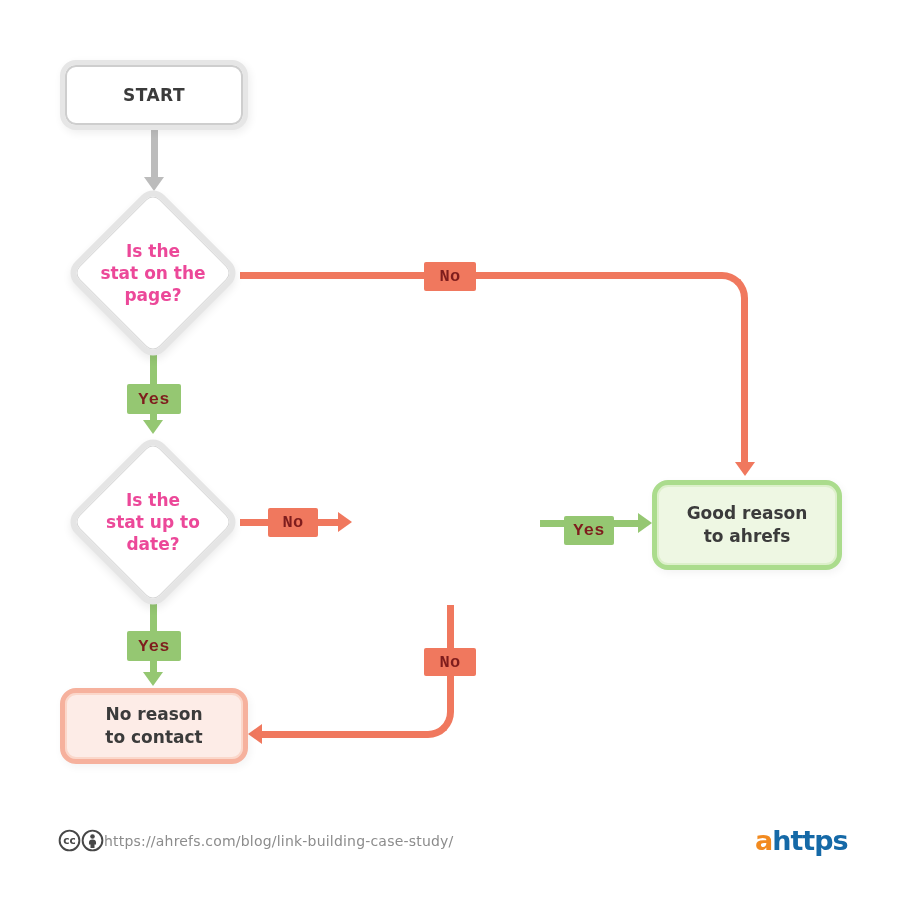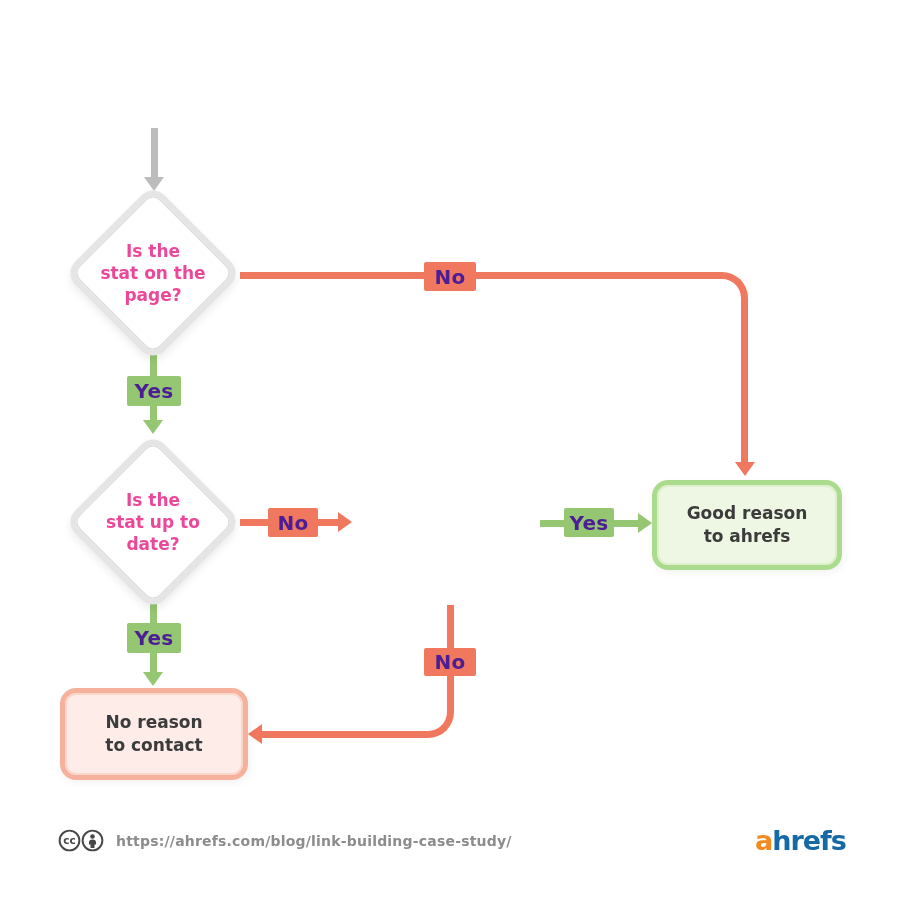--- a/index.html
+++ b/index.html
@@ -49,28 +49,29 @@
   .ah { position:absolute; width:0; height:0; }
   .ah-down-gray  { border-left:10px solid transparent; border-right:10px solid transparent; border-top:14px solid #bcbcbc; }
   .ah-down-red   { border-left:10px solid transparent; border-right:10px solid transparent; border-top:14px solid #f0785e; }
   .ah-down-green { border-left:10px solid transparent; border-right:10px solid transparent; border-top:14px solid #95c772; }
   .ah-right-red  { border-top:10px solid transparent; border-bottom:10px solid transparent; border-left:14px solid #f0785e; }
   .ah-right-green{ border-top:10px solid transparent; border-bottom:10px solid transparent; border-left:14px solid #95c772; }
   .ah-left-red   { border-top:10px solid transparent; border-bottom:10px solid transparent; border-right:14px solid #f0785e; }
   
   .edge-label {
     position:absolute; display:flex; align-items:center; justify-content:center;
-    color:#4c1d95; font-weight:bold; font-size:20px; letter-spacing:0.3px;
+    color:#7f1d1d; font-weight:bold; font-size:17px; letter-spacing:0.3px;
     border-radius:2px;
+    font-family:Liberation Mono, monospace;
   }
-  .el-red { background:#f0785e; } .el-green { background:#95c772; }
+  .el-red { background:#f0785e; } .el-green { background:#95c772;margin-top:8px; }
   
   .footer { position:absolute; left:58px; top:829px; display:flex; align-items:center; }
   .license-icon { width:23px; height:23px; }
-  .url { font-size:14px; color:#8c8c8c; margin-left:12px; letter-spacing:0.2px;font-weight:bold; }
+  .url { font-size:14px; color:#8c8c8c; margin-left:0; letter-spacing:0.2px; }
   .logo { position:absolute; left:755px; top:825px; font-size:27px; font-weight:bold; letter-spacing:-1px; }
   .logo .lo { color:#f28a1f; } .logo .lb { color:#1569a7; }
 </style>
 </head>
 <body>
 
 <div class="canvas">
 
   <div class="line lv gray" style="left:150.5px; top:128px; height:50px;"></div>
   <div class="ah ah-down-gray" style="left:144px; top:177px;"></div>
@@ -86,20 +87,23 @@
 
   <div class="line lh green" style="left:540px; top:519.5px; width:99px;"></div>
   <div class="ah ah-right-green" style="left:638px; top:513px;"></div>
 
   <div class="line lv green" style="left:149.5px; top:598px; height:75px;"></div>
   <div class="ah ah-down-green" style="left:143px; top:672px;"></div>
 
   <div class="corner-br" style="left:262px; top:605px; width:191.5px; height:132.5px;"></div>
   <div class="ah ah-left-red" style="left:248px; top:724px;"></div>
 
+  <div class="box box-start" style="left:60px; top:60px; width:188px; height:70px;">
+    <span>START</span>
+  </div>
 
   <div class="diamond-wrap" style="left:90px; top:210px;">
     <div class="diamond"></div>
     <div class="dtext">Is the
 stat on the
 page?</div>
   </div>
 
   <div class="diamond-wrap" style="left:90px; top:459px;">
     <div class="diamond"></div>
@@ -107,21 +111,21 @@
 stat up to
 date?</div>
   </div>
 
 
   <div class="box box-good" style="left:652px; top:480px; width:190px; height:90px;">
     <span>Good reason
 to ahrefs</span>
   </div>
 
-  <div class="box box-bad" style="left:60px; top:688px; width:188px; height:92px;justify-content:center;">
+  <div class="box box-bad" style="left:60px; top:688px; width:188px; height:76px;justify-content:center;">
     <span>No reason
 to contact</span>
   </div>
 
   <div class="edge-label el-red" style="left:424px; top:262px; width:52px; height:29px;">No</div>
   <div class="edge-label el-green" style="left:127px; top:376px; width:54px; height:30px;">Yes</div>
   <div class="edge-label el-red" style="left:268px; top:508px; width:50px; height:29px;">No</div>
   <div class="edge-label el-green" style="left:127px; top:623px; width:54px; height:30px;">Yes</div>
   <div class="edge-label el-green" style="left:564px; top:508px; width:50px; height:29px;">Yes</div>
   <div class="edge-label el-red" style="left:424px; top:648px; width:52px; height:28px;">No</div>
@@ -132,15 +136,15 @@
       <text x="12" y="15.8" text-anchor="middle" font-size="11" font-weight="bold" fill="#474747" font-family="DejaVu Sans, sans-serif">cc</text>
     </svg>
     <svg class="license-icon" viewBox="0 0 24 24">
       <circle cx="12" cy="12" r="10.3" fill="none" stroke="#474747" stroke-width="2"></circle>
       <circle cx="12" cy="7.8" r="2.4" fill="#474747"></circle>
       <path d="M12 11c-2.4 0-3.7 1.2-3.7 3.1v2.2h1.6v3.6h4.2v-3.6h1.6v-2.2C15.7 12.2 14.4 11 12 11z" fill="#474747"></path>
     </svg>
     <span class="url">https://ahrefs.com/blog/link-building-case-study/</span>
   </div>
 
-  <div class="logo"><span class="lo">a</span><span class="lb">hrefs</span></div>
+  <div class="logo"><span class="lo">a</span><span class="lb">https</span></div>
 
 </div>
 
 </body></html>

